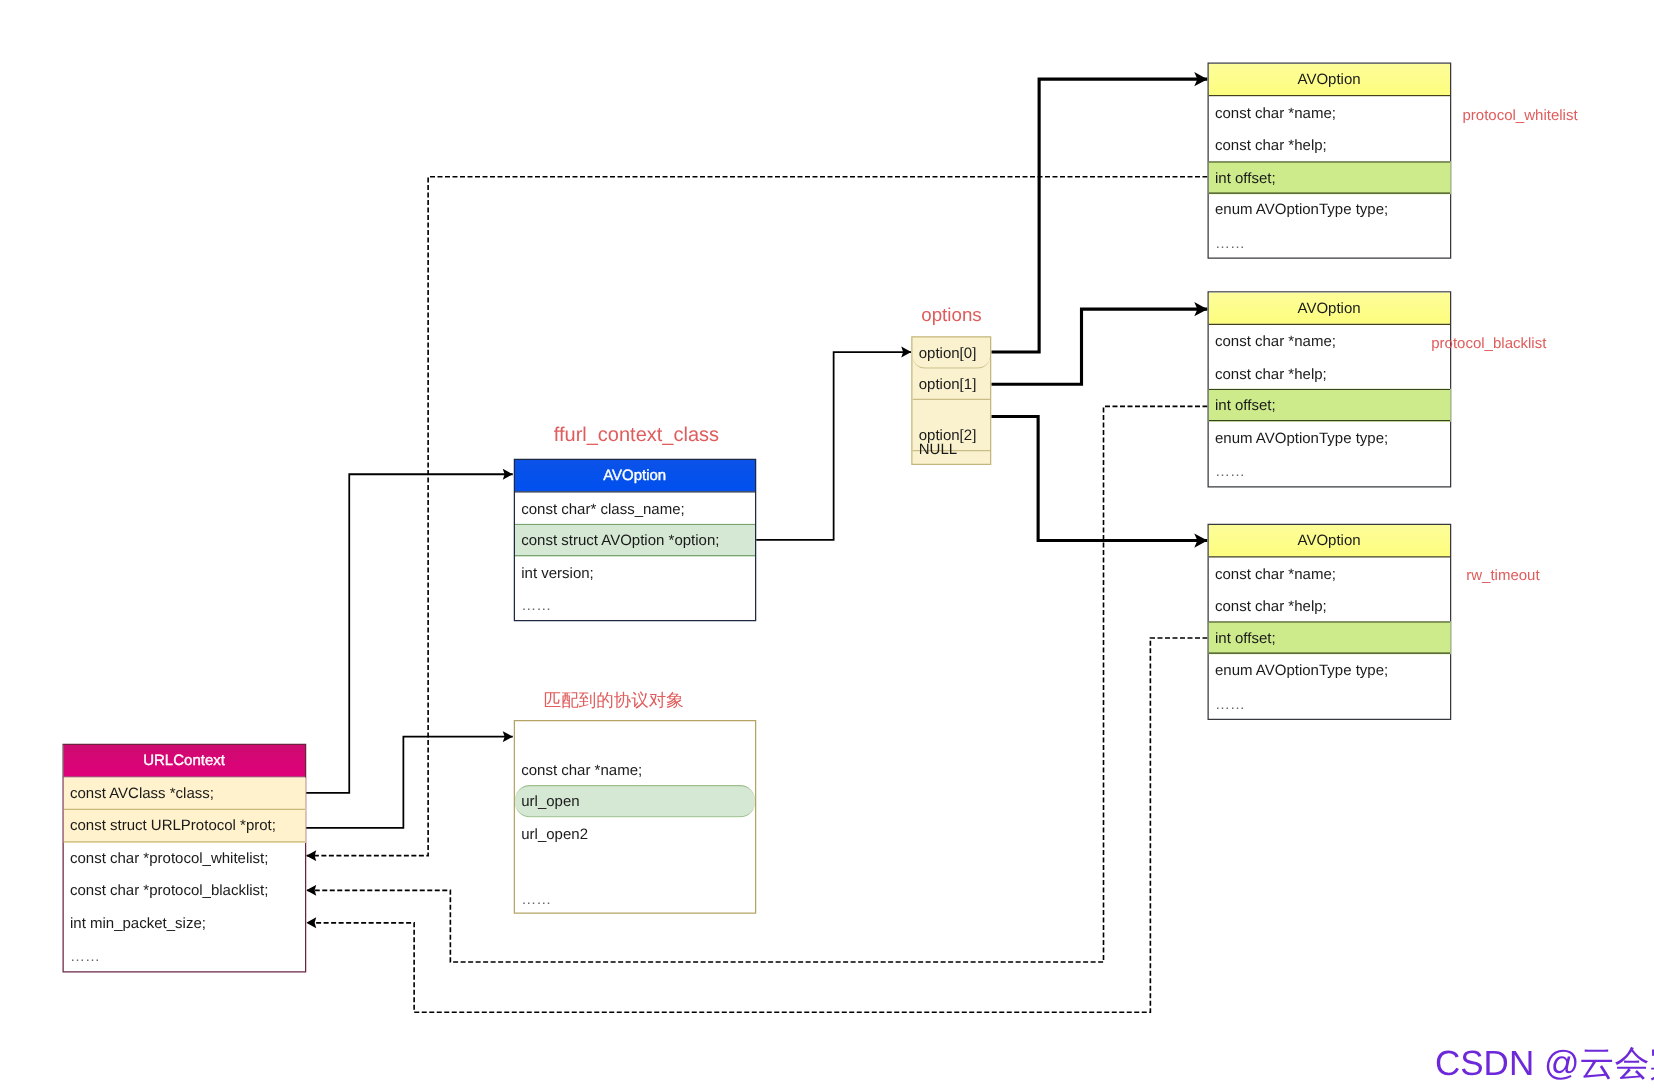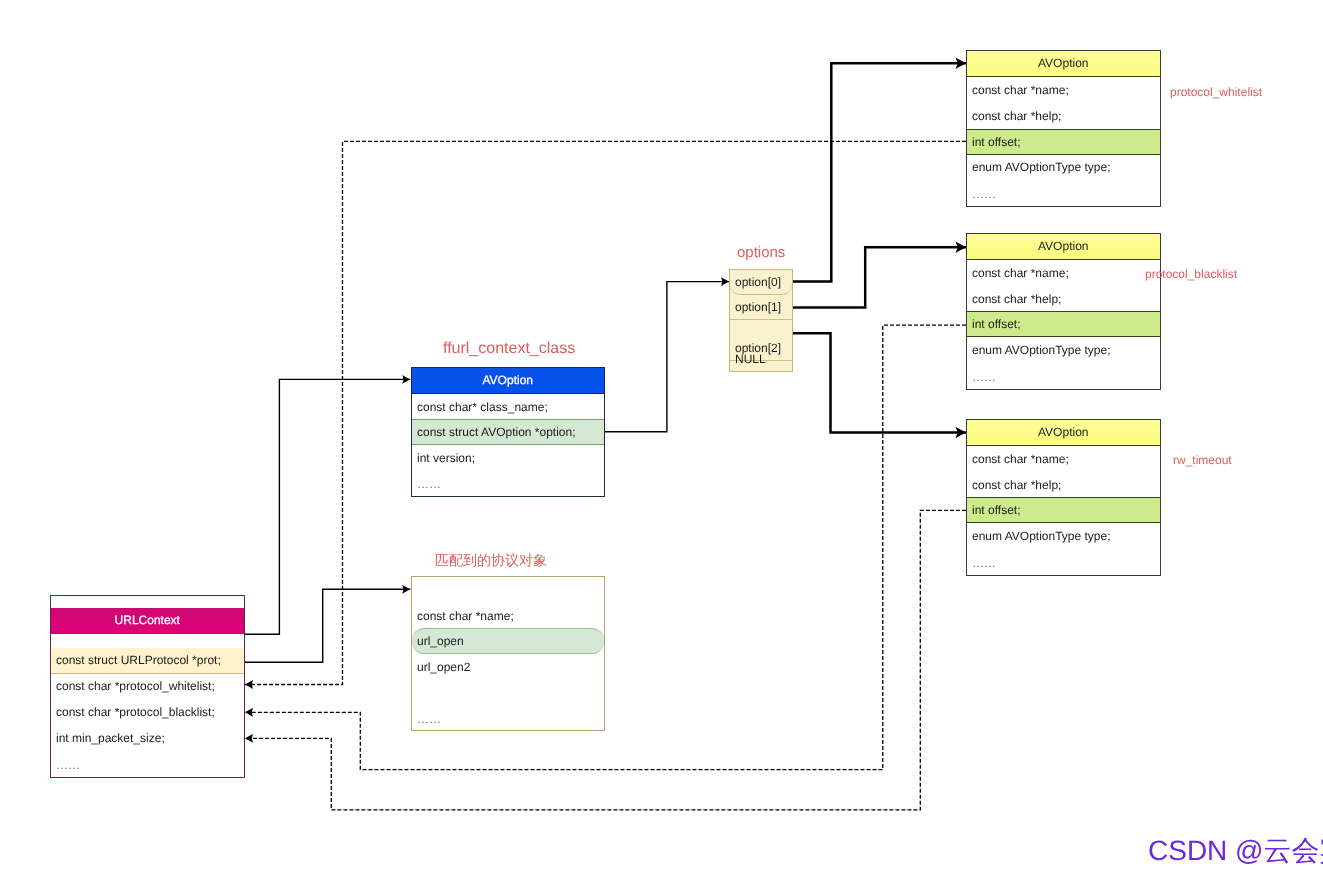--- a/index.html
+++ b/index.html
@@ -116,21 +116,22 @@
   <div class="row dots" style="top:102.08px;height:25.52px;">……</div>
 </div>
 <div class="lbl lbl14 cjk" style="left:434.6px;top:553.4px;">匹配到的协议对象</div>
 <div class="box urlprotocol" style="left:411px;top:576px;width:194px;height:155px;">
   <div class="row " style="top:25.5px;height:25.5px;">const char *name;</div>
   <div class="row palegreen" style="top:51px;height:25.5px;border-radius:12px;">url_open</div>
   <div class="row " style="top:76.5px;height:25.5px;">url_open2</div>
   <div class="row dots" style="top:127.5px;height:25.5px;">……</div>
 </div>
 <div class="box urlcontext" style="left:50px;top:594.9px;width:194.5px;height:182.9px;">
-  <div class="row hdr pink" style="top:12px;height:25.843px;">URLContext</div>
+  <div class="row hdr pink" style="top:0px;height:25.843px;">URLContext</div>
+  <div class="row cream" style="top:25.843px;height:25.843px;">const AVClass *class;</div>
   <div class="row cream" style="top:51.686px;height:25.843px;">const struct URLProtocol *prot;</div>
   <div class="row " style="top:77.529px;height:25.843px;">const char *protocol_whitelist;</div>
   <div class="row " style="top:103.371px;height:25.843px;">const char *protocol_blacklist;</div>
   <div class="row " style="top:129.214px;height:25.843px;">int min_packet_size;</div>
   <div class="row dots" style="top:155.057px;height:25.843px;">……</div>
 </div>
 <div class="wm" style="left:1148px;top:833px;">CSDN @云会宾</div>
 </div>
 
 </body></html>

